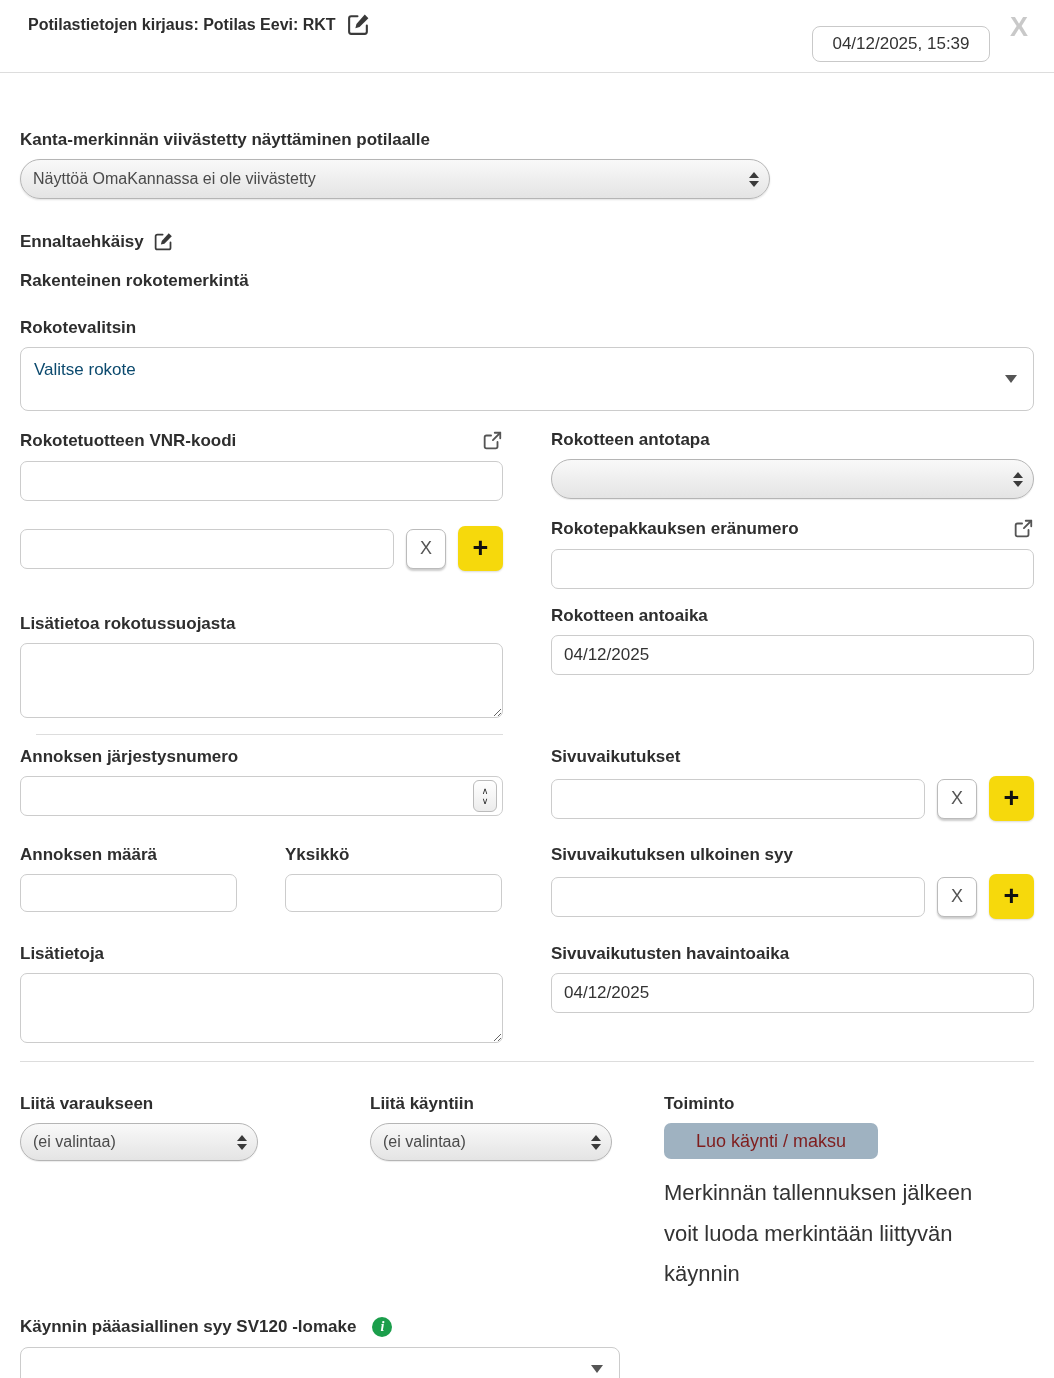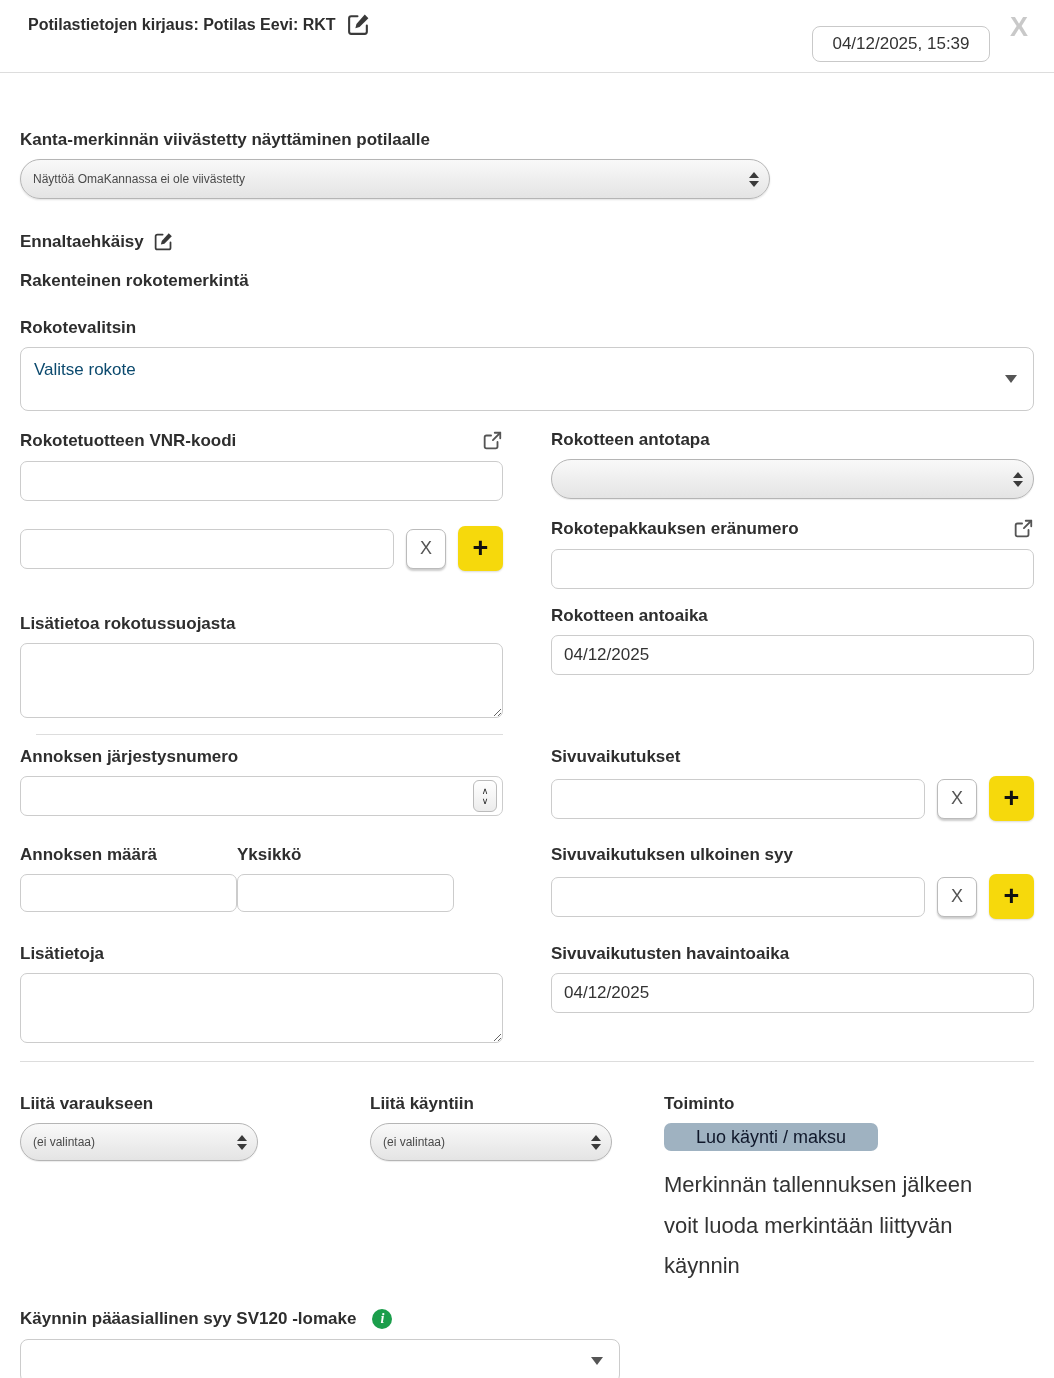--- a/index.html
+++ b/index.html
@@ -29,21 +29,21 @@
     font-family:inherit; font-size:17px; color:#333; padding:0 12px; background:#fff; outline:none;
   }
   .txt-area {
     width:100%; border:1px solid #ccc; border-radius:7px; background:#fff;
     font-family:inherit; font-size:17px; color:#333; padding:8px 12px; outline:none;
   }
   .sel {
     height:40px; border:1px solid #b5b5b5; border-radius:20px;
     background:linear-gradient(#f9f9f9,#e4e4e4);
     display:flex; align-items:center; justify-content:space-between;
-    font-size:12px; color:#4a4a4a; padding:0 10px 0 12px; cursor:pointer;
+    font-size:16px; color:#4a4a4a; padding:0 10px 0 12px; cursor:pointer;
     box-shadow:0 1px 1px rgba(0,0,0,.08);
     text-align:right;
   }
   .updown { display:flex; flex-direction:column; gap:3px; align-items:center; }
   .tri-up   { width:0;height:0;border-left:5px solid transparent;border-right:5px solid transparent;border-bottom:6px solid #3a3a3a; }
   .tri-down { width:0;height:0;border-left:5px solid transparent;border-right:5px solid transparent;border-top:6px solid #3a3a3a; }
   .tri-down-lg { width:0;height:0;border-left:6px solid transparent;border-right:6px solid transparent;border-top:8px solid #555; }
 
   .combo {
     border:1px solid #ccc; border-radius:8px; background:#fff; position:relative; cursor:pointer;
@@ -81,32 +81,32 @@
   .lbl-row .lbl { margin-bottom:0; }
   .half-hr { border:0; border-top:1px solid #ddd; margin:12px 0 12px 16px; }
   .num-wrap { position:relative; }
   .num-wrap .txt-input { padding-right:44px; }
   .spinner {
     position:absolute; right:6px; top:4px; bottom:4px; width:24px;
     border:1px solid #bbb; border-radius:6px; background:linear-gradient(#fff,#ececec);
     display:flex; flex-direction:column; align-items:center; justify-content:center; gap:1px;
     font-size:9px; color:#222; line-height:1; cursor:pointer;
   }
-  .two-small { display:flex; }
+  .two-small { display:flex; gap:48px; }
   .two-small .small-col { width:217px; }
   .small-input { height:38px; }
 
   
   .bottom-grid { display:flex; margin-top:32px; }
   .bcol1 { width:238px; }
   .bcol2 { width:242px; margin-left:112px; }
   .bcol3 { width:312px; margin-left:52px; }
   .muted-btn {
-    margin-top:2px; width:214px; height:28px; border:none; border-radius:7px;
-    background:#9fb2c1; color:#0f172a; font-size:18px; font-family:inherit;
+    margin-top:2px; width:214px; height:36px; border:none; border-radius:7px;
+    background:#9fb2c1; color:#7f1d1d; font-size:18px; font-family:inherit;
     display:flex; align-items:center; justify-content:center; cursor:pointer;
   }
   .help-text { margin-top:14px; font-size:22px; color:#333; line-height:1.85; width:312px; }
   .sv120-block { margin-top:22px; }
   .sv120-label { display:flex; align-items:center; gap:16px; margin-bottom:10px; }
   .sv120-label .lbl { margin-bottom:0; }
   .info-icon {
     width:20px; height:20px; border-radius:50%; background:#1b9e4b; color:#fff;
     font-size:14px; font-weight:700; font-family:"Liberation Serif", serif; font-style:italic;
     display:flex; align-items:center; justify-content:center;

